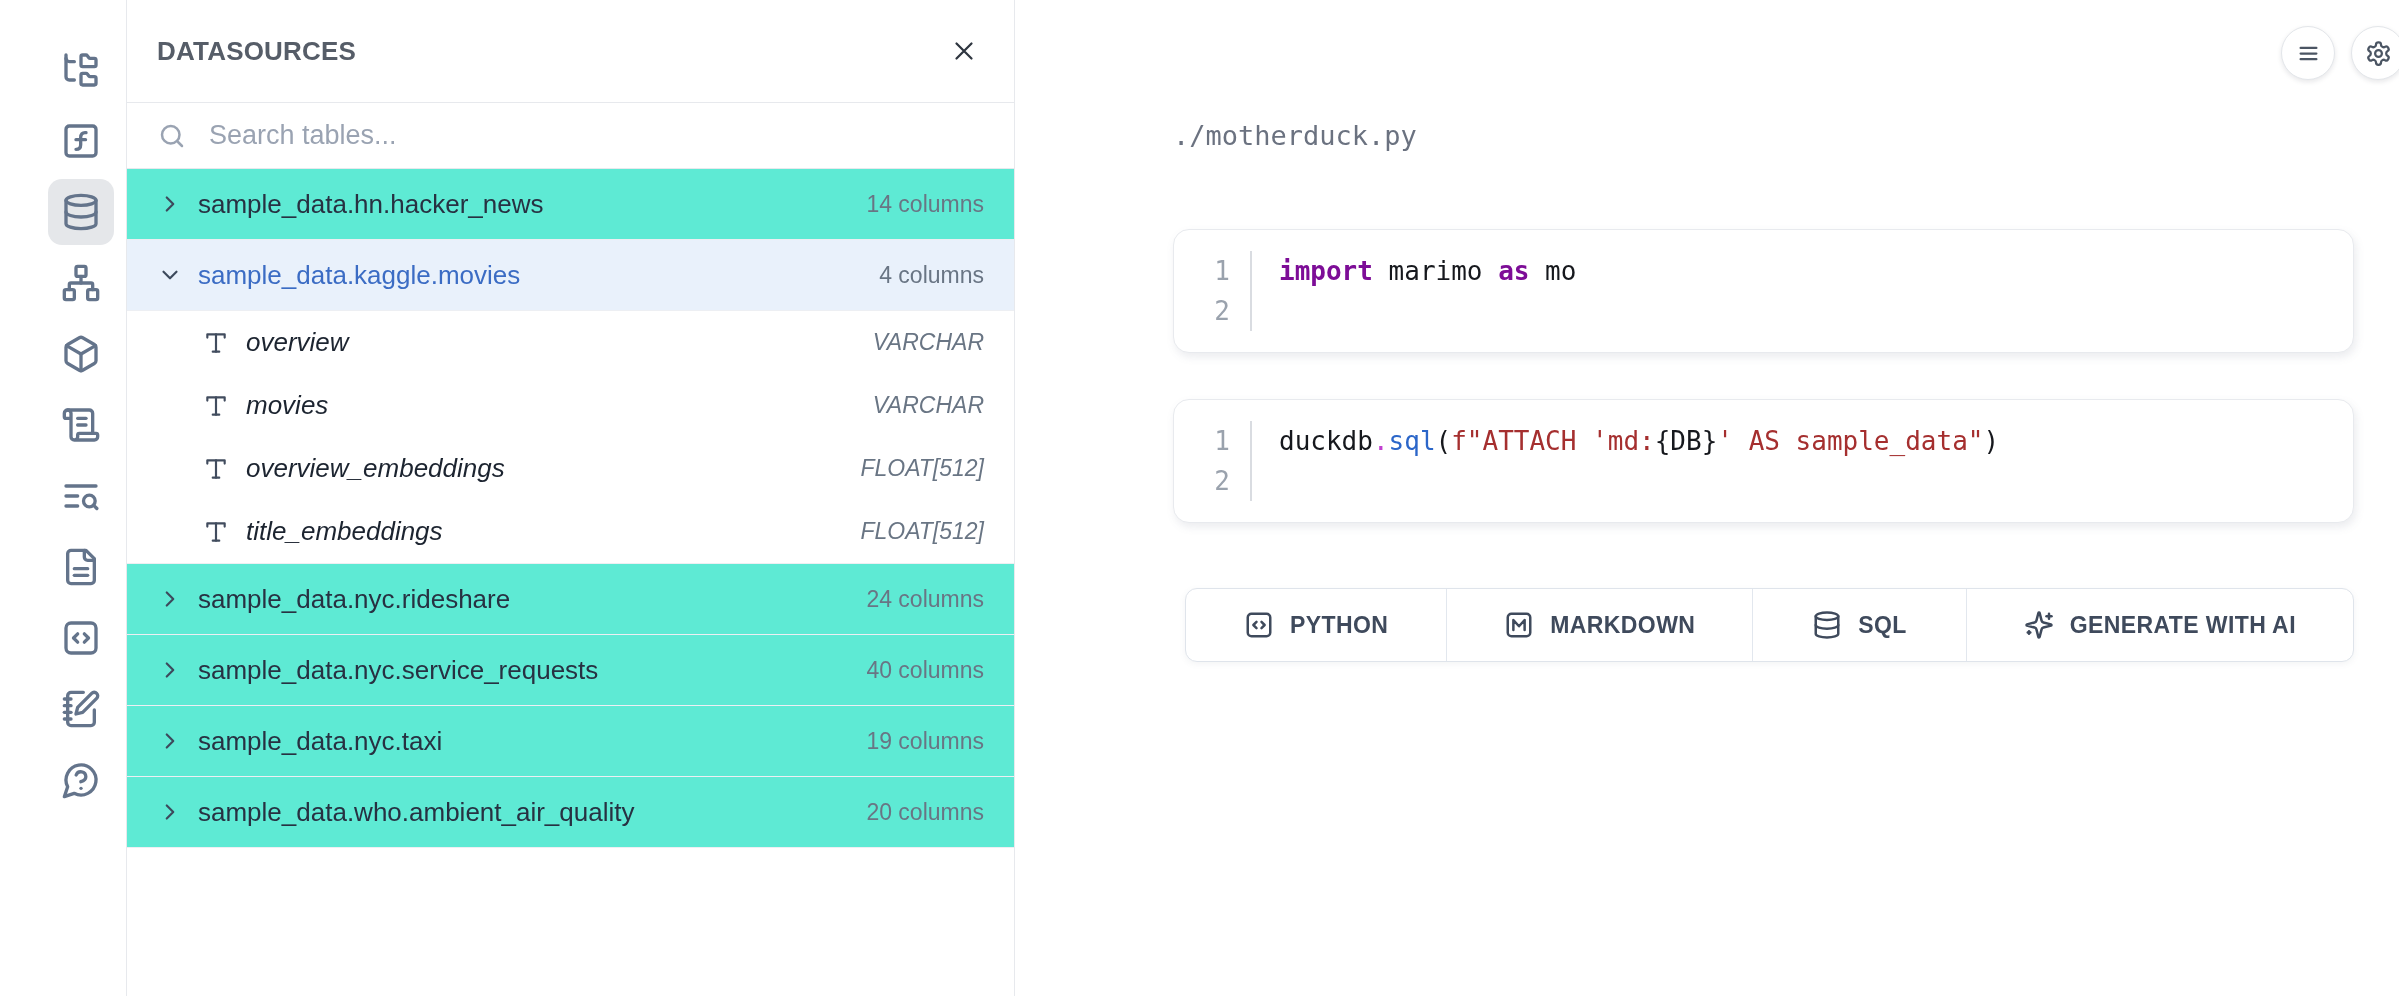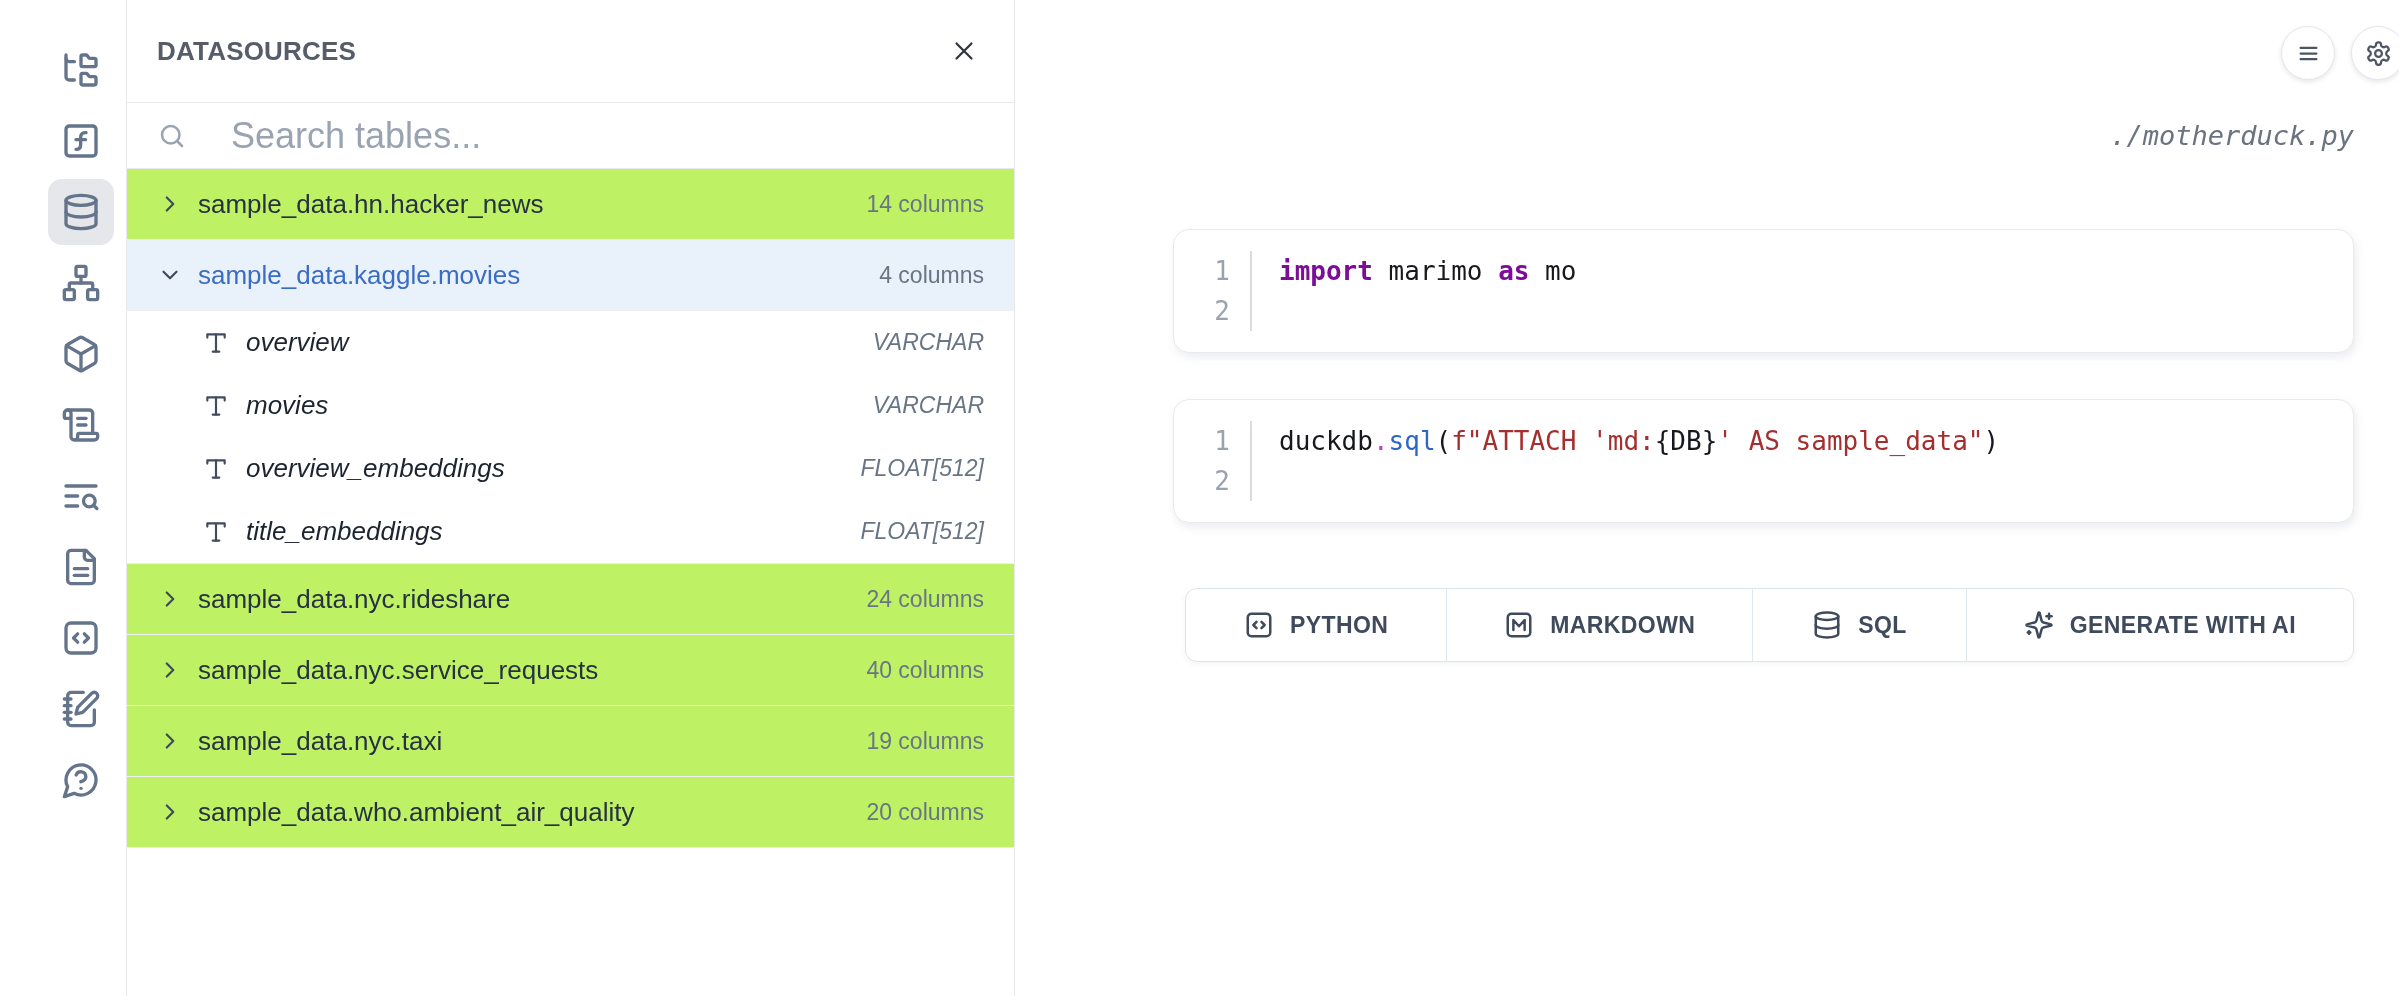--- a/index.html
+++ b/index.html
@@ -47,29 +47,29 @@
   .close-btn svg { width: 30px; height: 30px; }
 
   .search-row {
     height: 66px; flex-shrink: 0; box-sizing: border-box;
     display: flex; align-items: center; gap: 20px;
     padding: 0 30px; border-bottom: 1px solid #e7e9ed;
   }
   .search-row svg { width: 30px; height: 30px; color: #9aa3b2; flex-shrink: 0; }
   .search-input {
     flex: 1; border: none; outline: none;
-    font-size: 36px; color: #374151; font-family: "Liberation Sans", sans-serif; margin-left: 22px;
+    font-size: 27px; color: #374151; font-family: "Liberation Sans", sans-serif;
   }
   .search-input::placeholder { color: #9aa3b2; }
 
   .tables { flex: 1; overflow: hidden; }
   .trow {
     width: 100%; height: 71px; box-sizing: border-box;
     display: flex; align-items: center; padding: 0 30px;
-    background: #bef264; border: none; border-bottom: 1px solid #edeff3;
+    background: #5eead4; border: none; border-bottom: 1px solid #edeff3;
     cursor: pointer; text-align: left; font-family: inherit;
   }
   .trow .chev { width: 26px; height: 26px; color: #3d4a5c; flex-shrink: 0; margin-right: 15px; }
   .tname { font-size: 26px; color: #273142; }
   .tcount { margin-left: auto; font-size: 23px; color: #697584; }
   .trow.selected { background: #e9f1fb; }
   .trow.selected .tname { color: #3b6cc4; }
 
   .cols { border-bottom: 1px solid #edeff3; }
   .colrow {
@@ -88,23 +88,23 @@
     width: 54px; height: 54px; border-radius: 50%;
     border: 1px solid #e3e6ea; background: #fff;
     box-shadow: 0 2px 5px rgba(15,23,42,.10);
     display: flex; align-items: center; justify-content: center;
     color: #4b5563; cursor: pointer; padding: 0;
   }
   .icon-btn svg { width: 27px; height: 27px; }
 
   .nb-col { position: absolute; left: 158px; top: 0; bottom: 0; width: 1181px; }
   .filename {
-    position: absolute; top: 120px; left: 0; width: 100%; text-align: right;
+    position: absolute; top: 120px; left: 0; width: 100%; text-align: left;
     font-family: "DejaVu Sans Mono", monospace; font-size: 27px; color: #6b7280;
-    cursor: pointer; background: none; border: none; padding: 0; font-style: italic;
+    cursor: pointer; background: none; border: none; padding: 0;
   }
 
   .cell {
     position: absolute; left: 0; right: 0;
     background: #fff; border: 1px solid #e8eaee; border-radius: 16px;
     box-shadow: 2px 4px 9px rgba(100,110,130,.13);
     display: flex; padding: 21px 0; box-sizing: border-box; cursor: text;
   }
   .cell-0 { top: 229px; }
   .cell-1 { top: 399px; }

